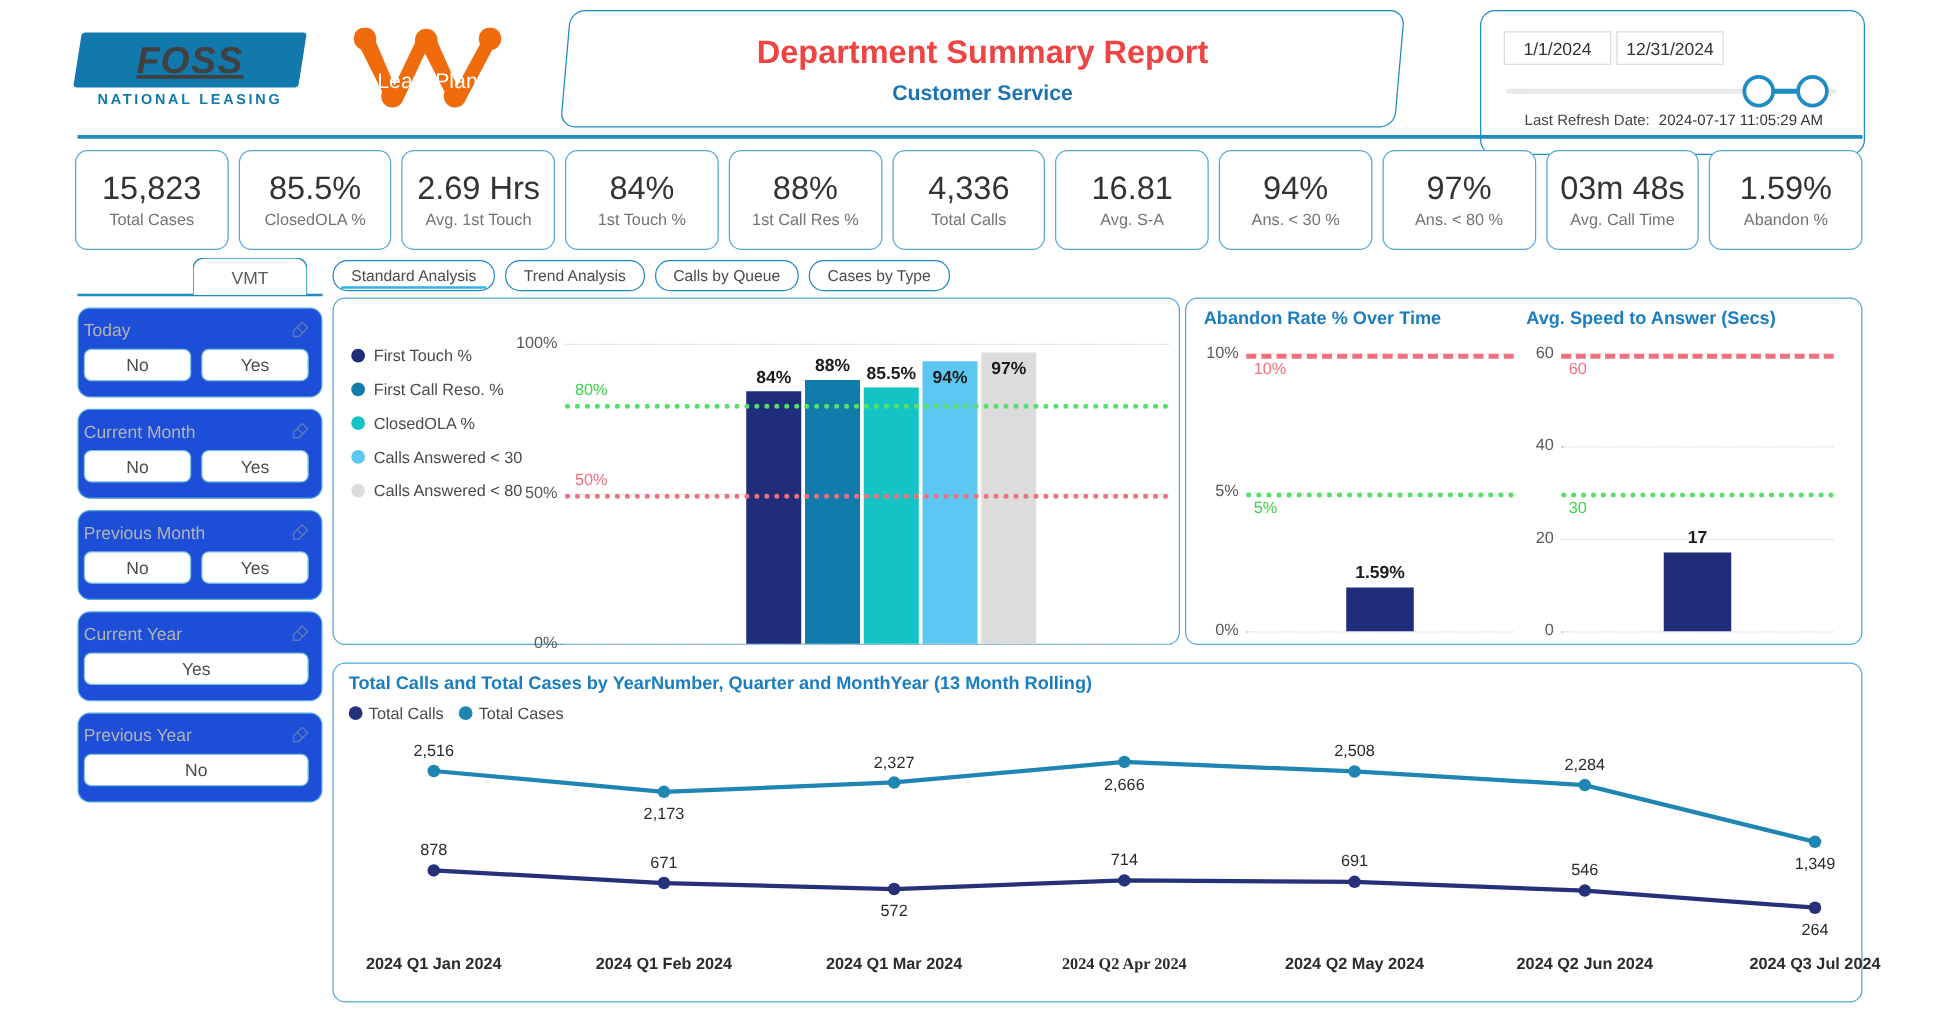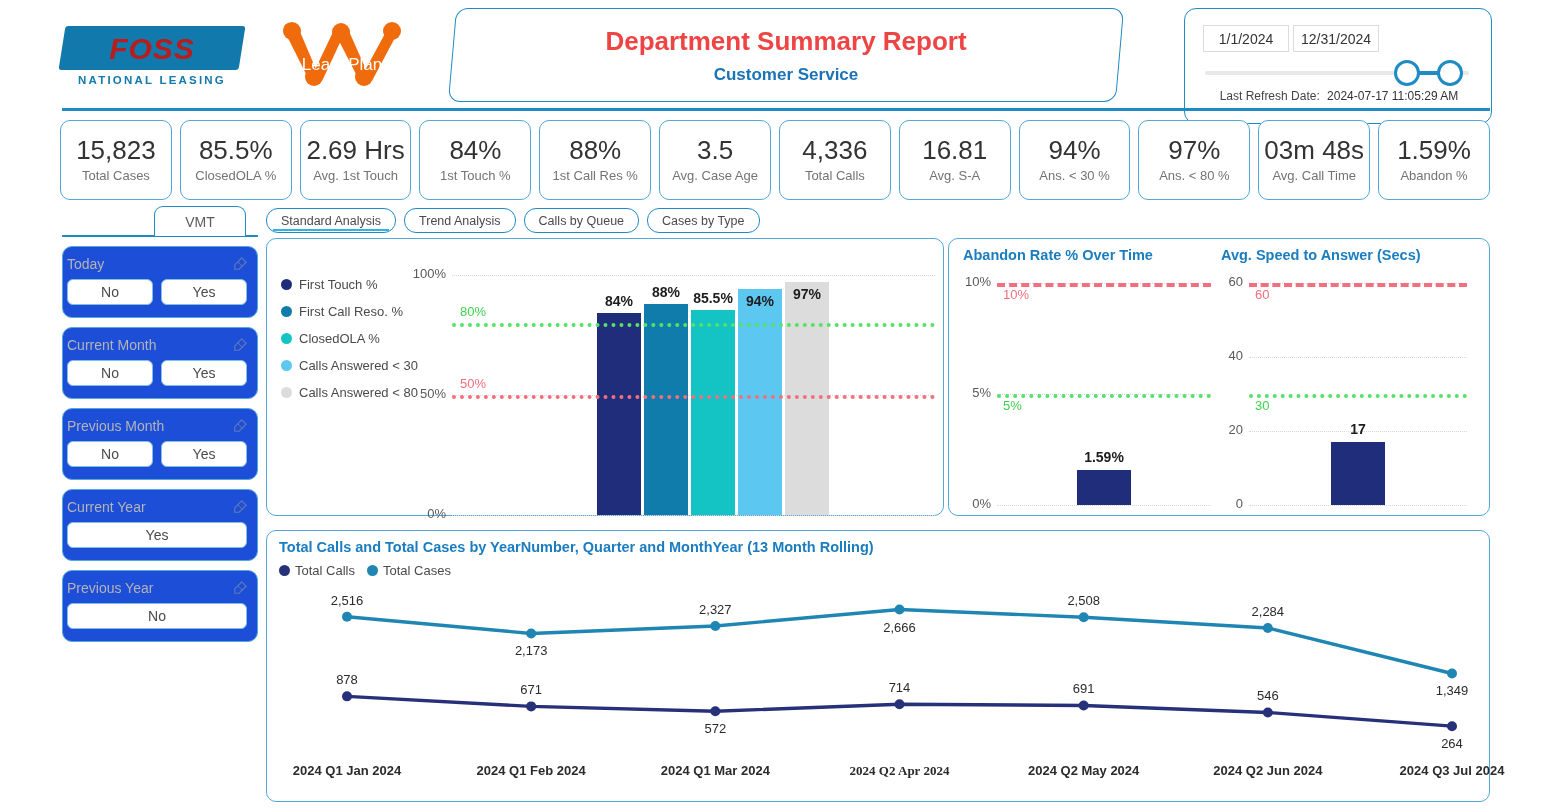--- a/index.html
+++ b/index.html
@@ -19,21 +19,21 @@
   .foss-badge {
     position: absolute; left: 0; top: 0; width: 180px; height: 44px;
     background: #1179ab;
     transform: skewX(-9deg);
     border-radius: 3px;
   }
   .foss-text {
     position: absolute; left: 0; top: 2px; width: 180px; height: 42px;
     display: flex; align-items: center; justify-content: center;
     font-size: 30px; font-weight: bold; font-style: italic;
-    color: #b91c1c; letter-spacing: 1px;
+    color: #404040; letter-spacing: 1px; text-decoration: underline;
   }
   .foss-sub {
     position: absolute; left: 0; top: 48px; width: 180px;
     text-align: center; font-size: 11.5px; font-weight: bold;
     letter-spacing: 2.2px; color: #1179ab;
   }
 
   .lp-logo { position: absolute; left: 278px; top: 22px; width: 128px; height: 66px; }
   .lp-w { position: absolute; left: 0; top: 0; }
   .lp-text {
@@ -253,24 +253,20 @@
       <div class="kpi-value">2.69 Hrs</div>
       <div class="kpi-label">Avg. 1st Touch</div>
     </div>
     <div class="kpi-card">
       <div class="kpi-value">84%</div>
       <div class="kpi-label">1st Touch %</div>
     </div>
     <div class="kpi-card">
       <div class="kpi-value">88%</div>
       <div class="kpi-label">1st Call Res %</div>
-    </div>
-    <div class="kpi-card">
-      <div class="kpi-value">3.5</div>
-      <div class="kpi-label">Avg. Case Age</div>
     </div>
     <div class="kpi-card">
       <div class="kpi-value">4,336</div>
       <div class="kpi-label">Total Calls</div>
     </div>
     <div class="kpi-card">
       <div class="kpi-value">16.81</div>
       <div class="kpi-label">Avg. S-A</div>
     </div>
     <div class="kpi-card">

